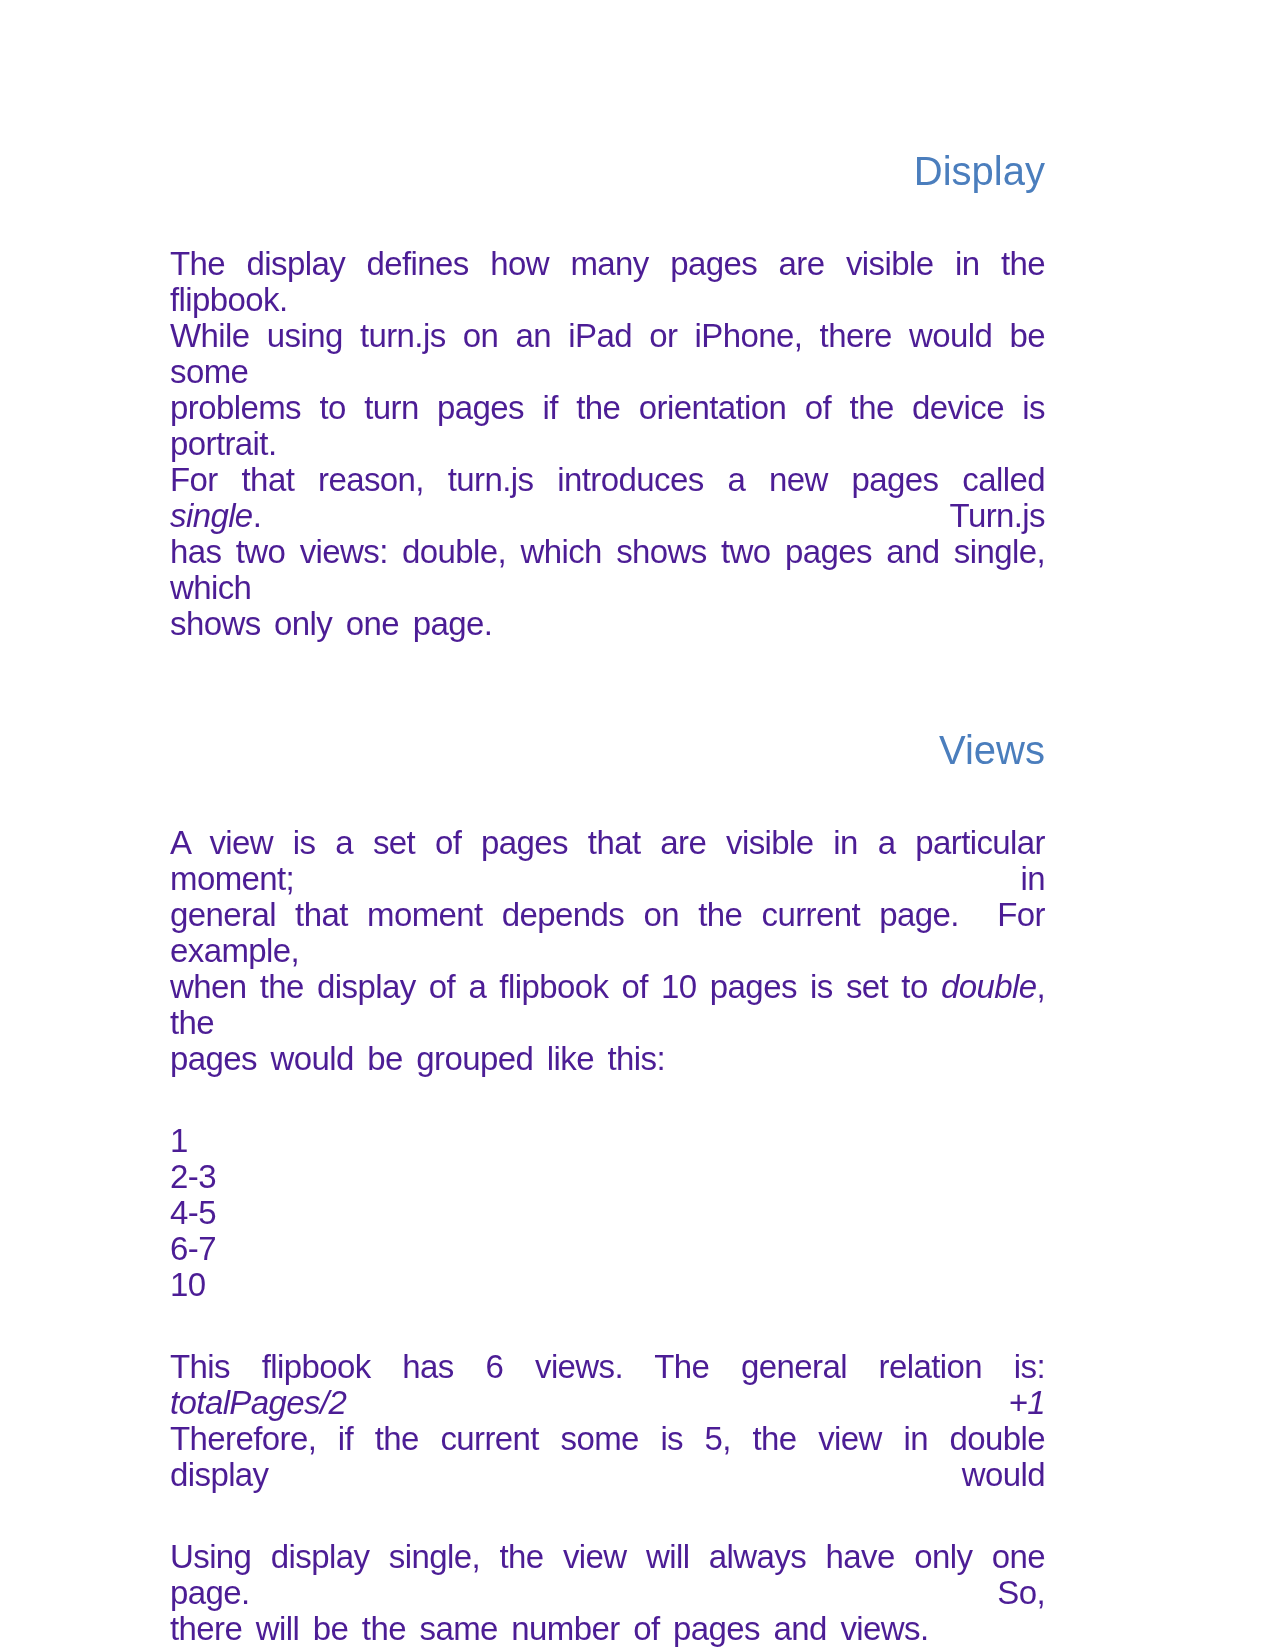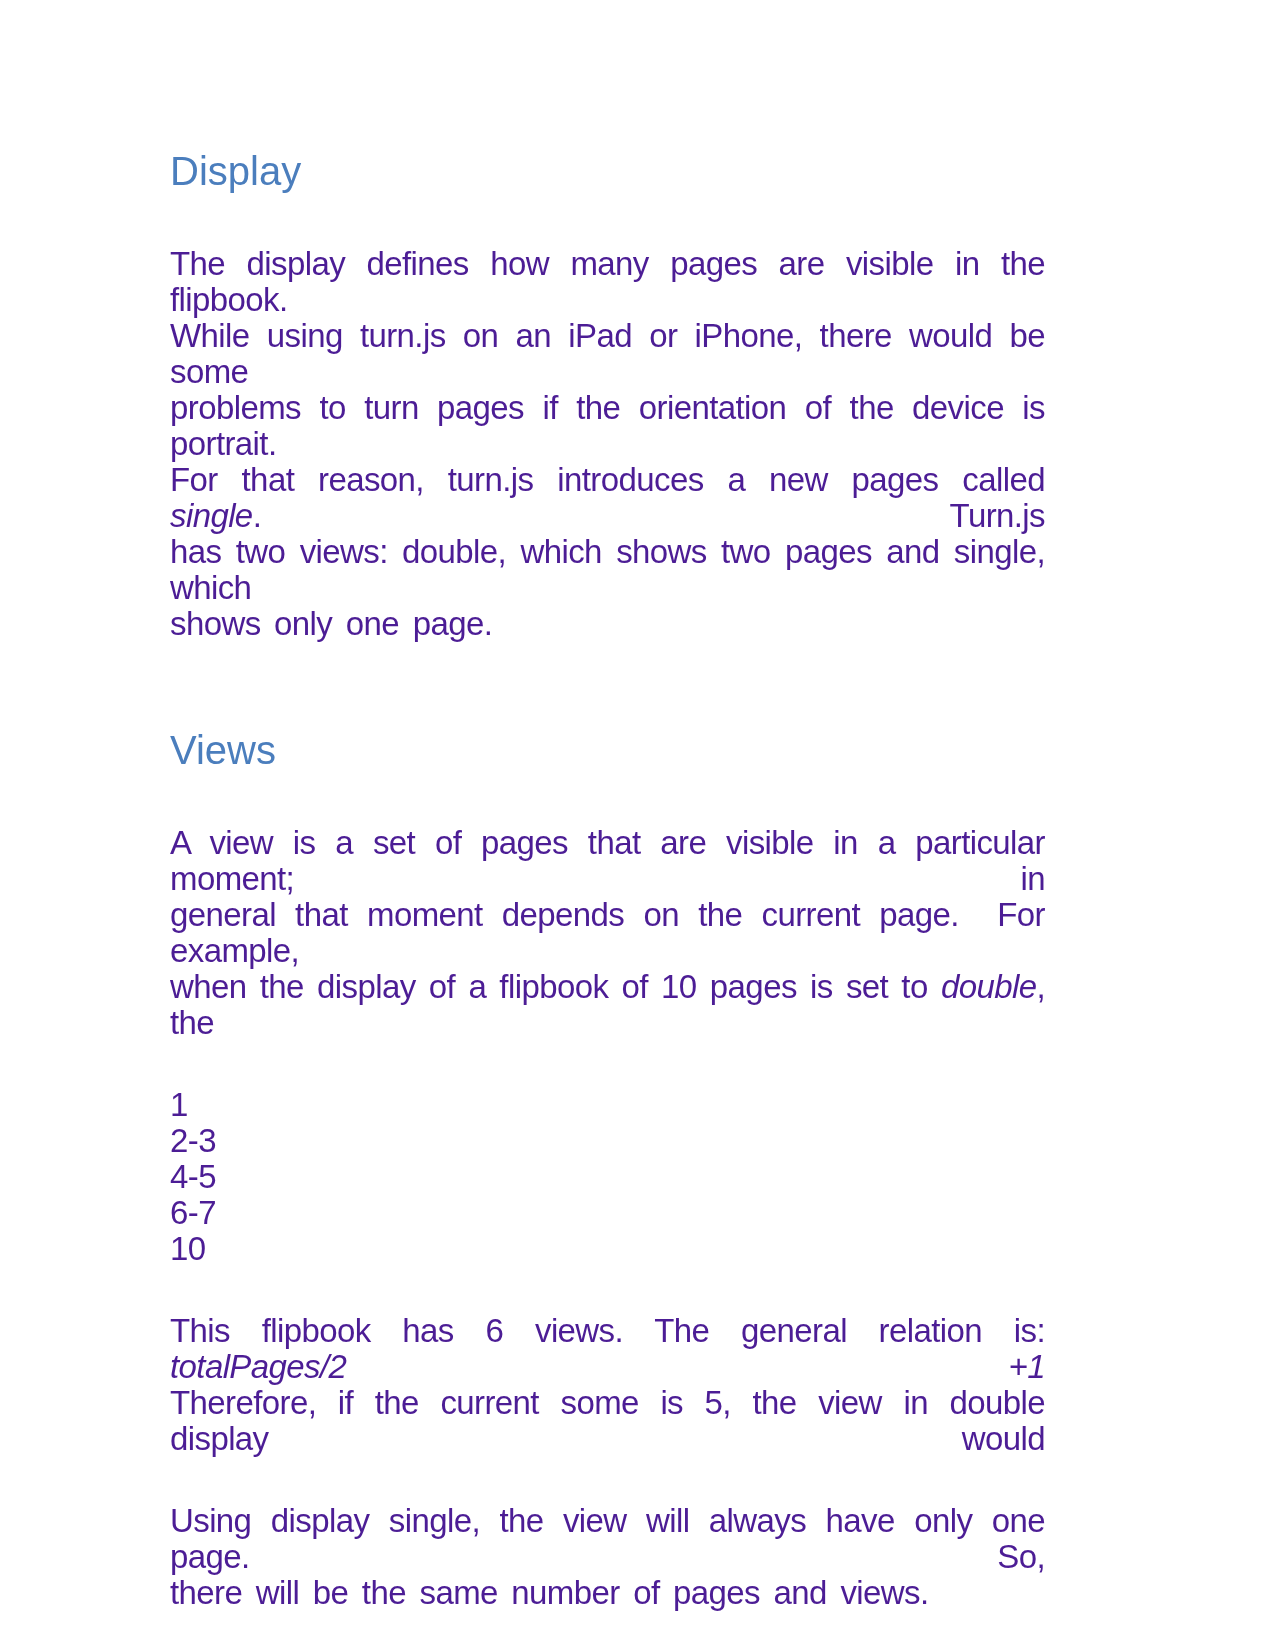--- a/index.html
+++ b/index.html
@@ -21,20 +21,21 @@
     width: 875px;
   }
   .heading {
     font-family: "Liberation Sans", sans-serif;
     font-size: 40px;
     line-height: 40px;
     font-weight: 400;
     color: #4b7ebd;
     margin: 0 0 55px 0;
     letter-spacing: 0;
+    text-align: right;
   }
   .heading:not(:first-child) {
     margin-top: 88px;
   }
   .paragraph, .view-list {
     margin: 0 0 46px 0;
   }
   .line {
     font-size: 33px;
     line-height: 36px;
@@ -65,20 +66,21 @@
       <div class="line"><span>problems to turn pages if the orientation of the device is portrait.</span></div>
       <div class="line"><span>For that reason, turn.js introduces a new pages called </span><span class="it">single</span><span>. Turn.js</span></div>
       <div class="line"><span>has two views: double, which shows two pages and single, which</span></div>
       <div class="line last"><span>shows only one page.</span></div>
     </div>
     <div class="heading">Views</div>
     <div class="paragraph">
       <div class="line"><span>A view is a set of pages that are visible in a particular moment; in</span></div>
       <div class="line"><span>general that moment depends on the current page.&nbsp; For example,</span></div>
       <div class="line"><span>when the display of a flipbook of 10 pages is set to </span><span class="it">double</span><span>, the</span></div>
+      <div class="line last"><span>pages would be grouped like this:</span></div>
     </div>
     <div class="view-list">
       <div class="line last"><span>1</span></div>
       <div class="line last"><span>2-3</span></div>
       <div class="line last"><span>4-5</span></div>
       <div class="line last"><span>6-7</span></div>
       <div class="line last"><span>10</span></div>
     </div>
     <div class="paragraph">
       <div class="line"><span>This flipbook has 6 views. The general relation is: </span><span class="it">totalPages/2 +1</span></div>

